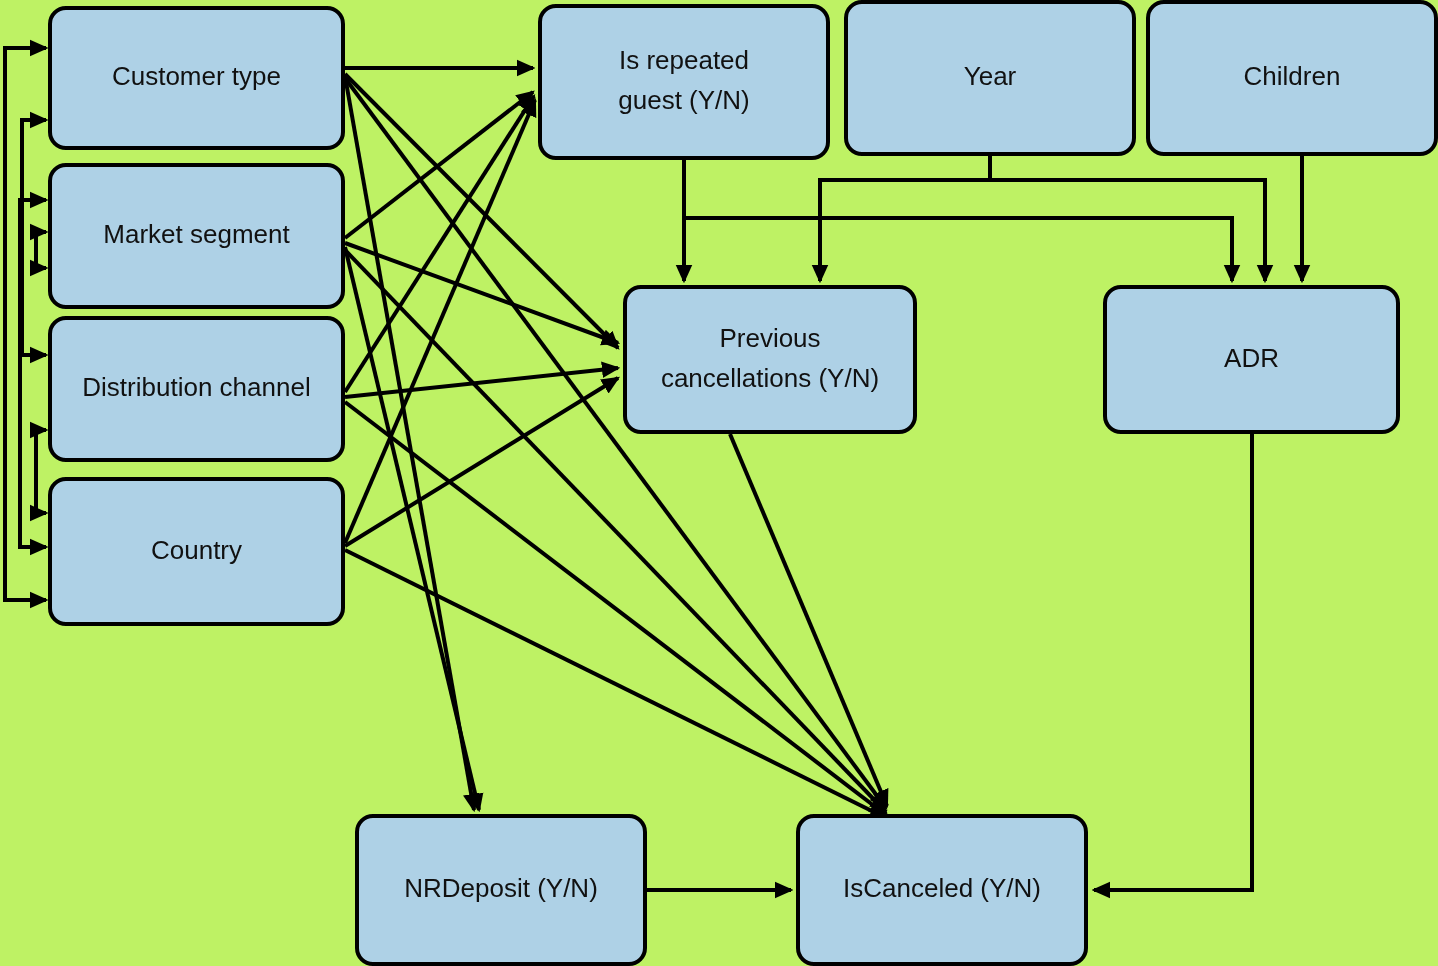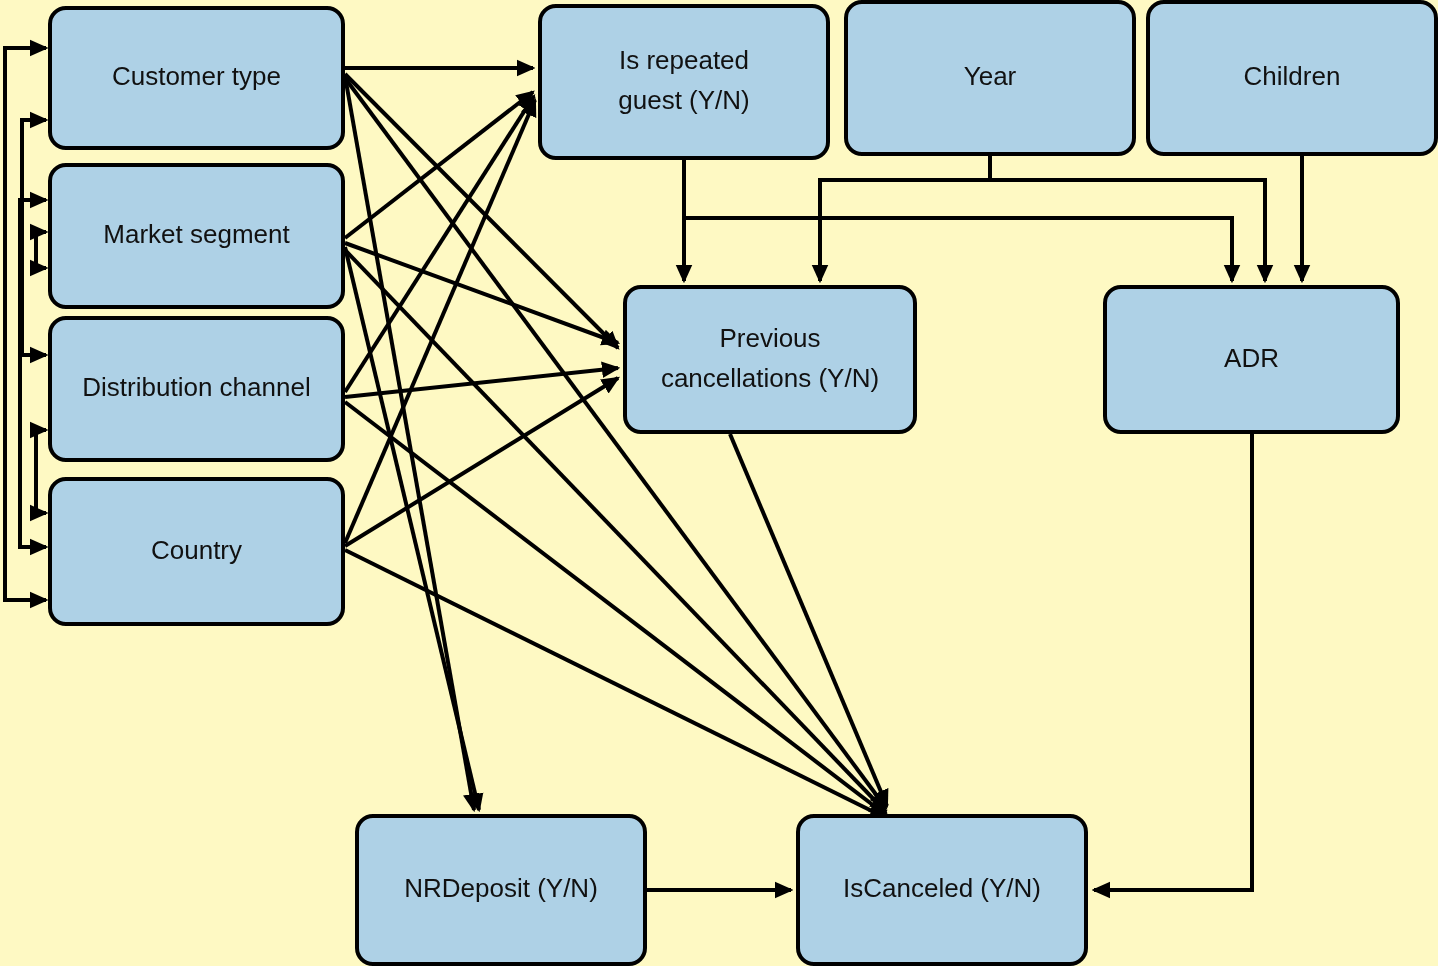--- a/index.html
+++ b/index.html
@@ -10,21 +10,21 @@
   body {
     width: 1438px;
     height: 966px;
     font-family: "Liberation Sans", sans-serif;
     overflow: hidden;
   }
   #diagram-root {
     position: relative;
     width: 1438px;
     height: 966px;
-    background: #fef9c3;
+    background: #bef264;
   }
   svg#causal-graph {
     display: block;
     width: 1438px;
     height: 966px;
   }
   .node-rect {
     stroke: #000000;
     stroke-width: 4;
   }

